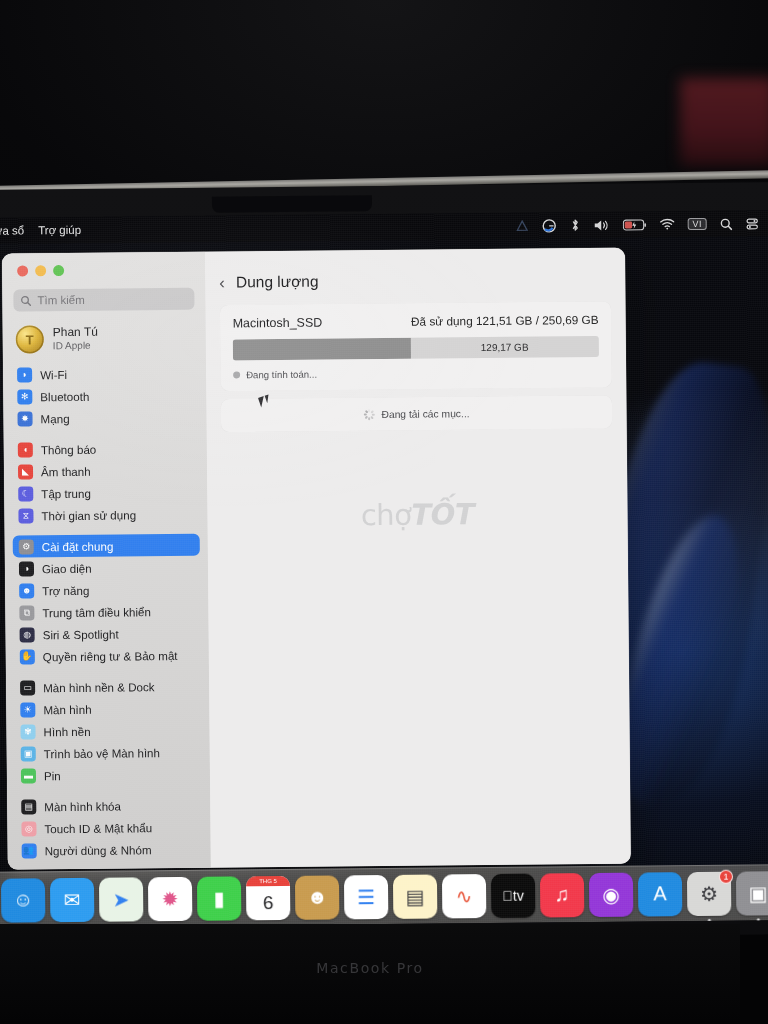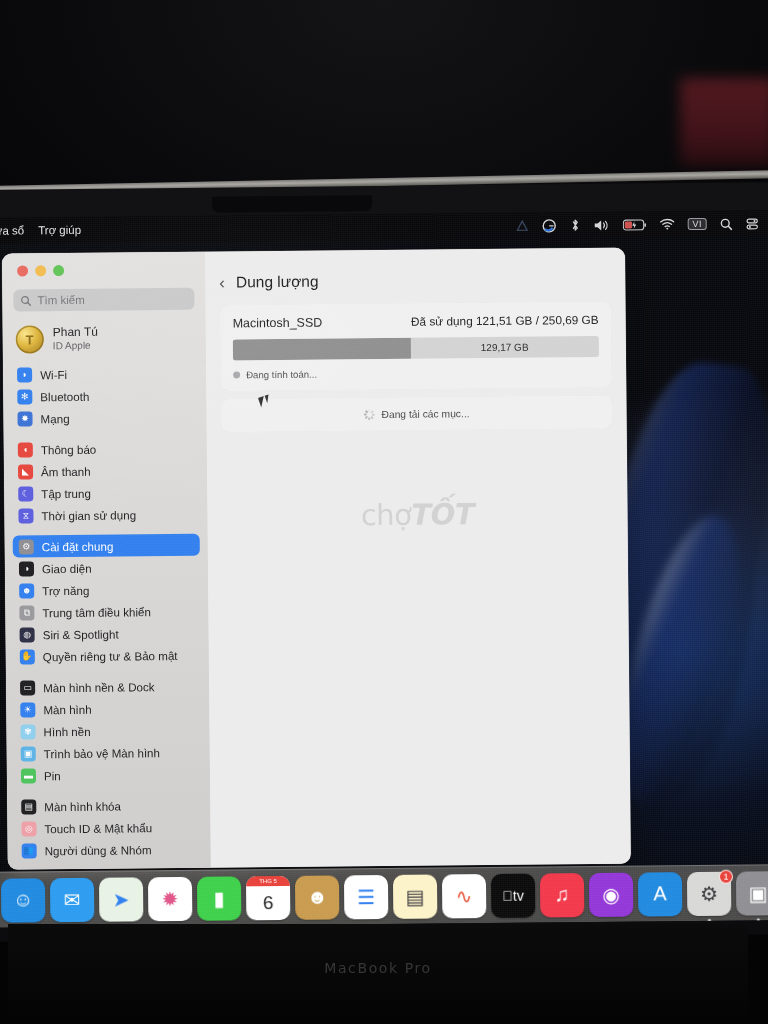--- a/index.html
+++ b/index.html
@@ -231,21 +231,21 @@
   }
   .dock-badge {
     position: absolute; right: -2px; top: -2px; min-width: 14px; height: 14px;
     border-radius: 7px; background: #e8413a; color:#fff; font-size: 9px;
     display:flex; align-items:center; justify-content:center;
     border: 1.2px solid rgba(255,255,255,.85);
   }
 
   
   .chin {
-    position: absolute; left: 8px; bottom: 0; width: 740px; height: 100px;
+    position: absolute; left: 0; bottom: 0; width: 740px; height: 100px;
     background: linear-gradient(180deg,#0b0b0c 0%, #040405 100%);
   }
   .chin-label {
     position: absolute; left: 0; right: 0; top: 36px; text-align: center;
     font-size: 14px; letter-spacing: 1.6px; color: rgba(120,120,124,.42);
     font-family: "DejaVu Sans", sans-serif;
   }
   .glare {
     position: absolute; inset: 0; pointer-events: none;
     background: radial-gradient(70% 40% at 30% 18%, rgba(255,255,255,.045) 0%, rgba(255,255,255,0) 60%);

